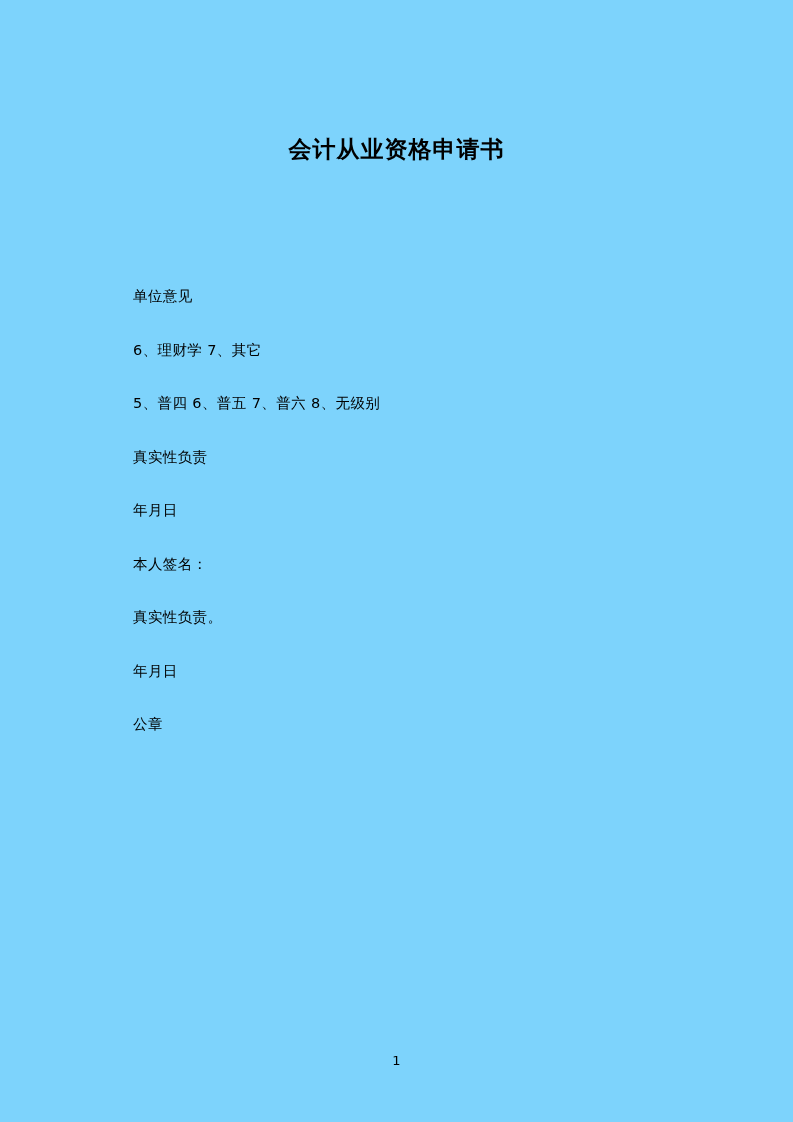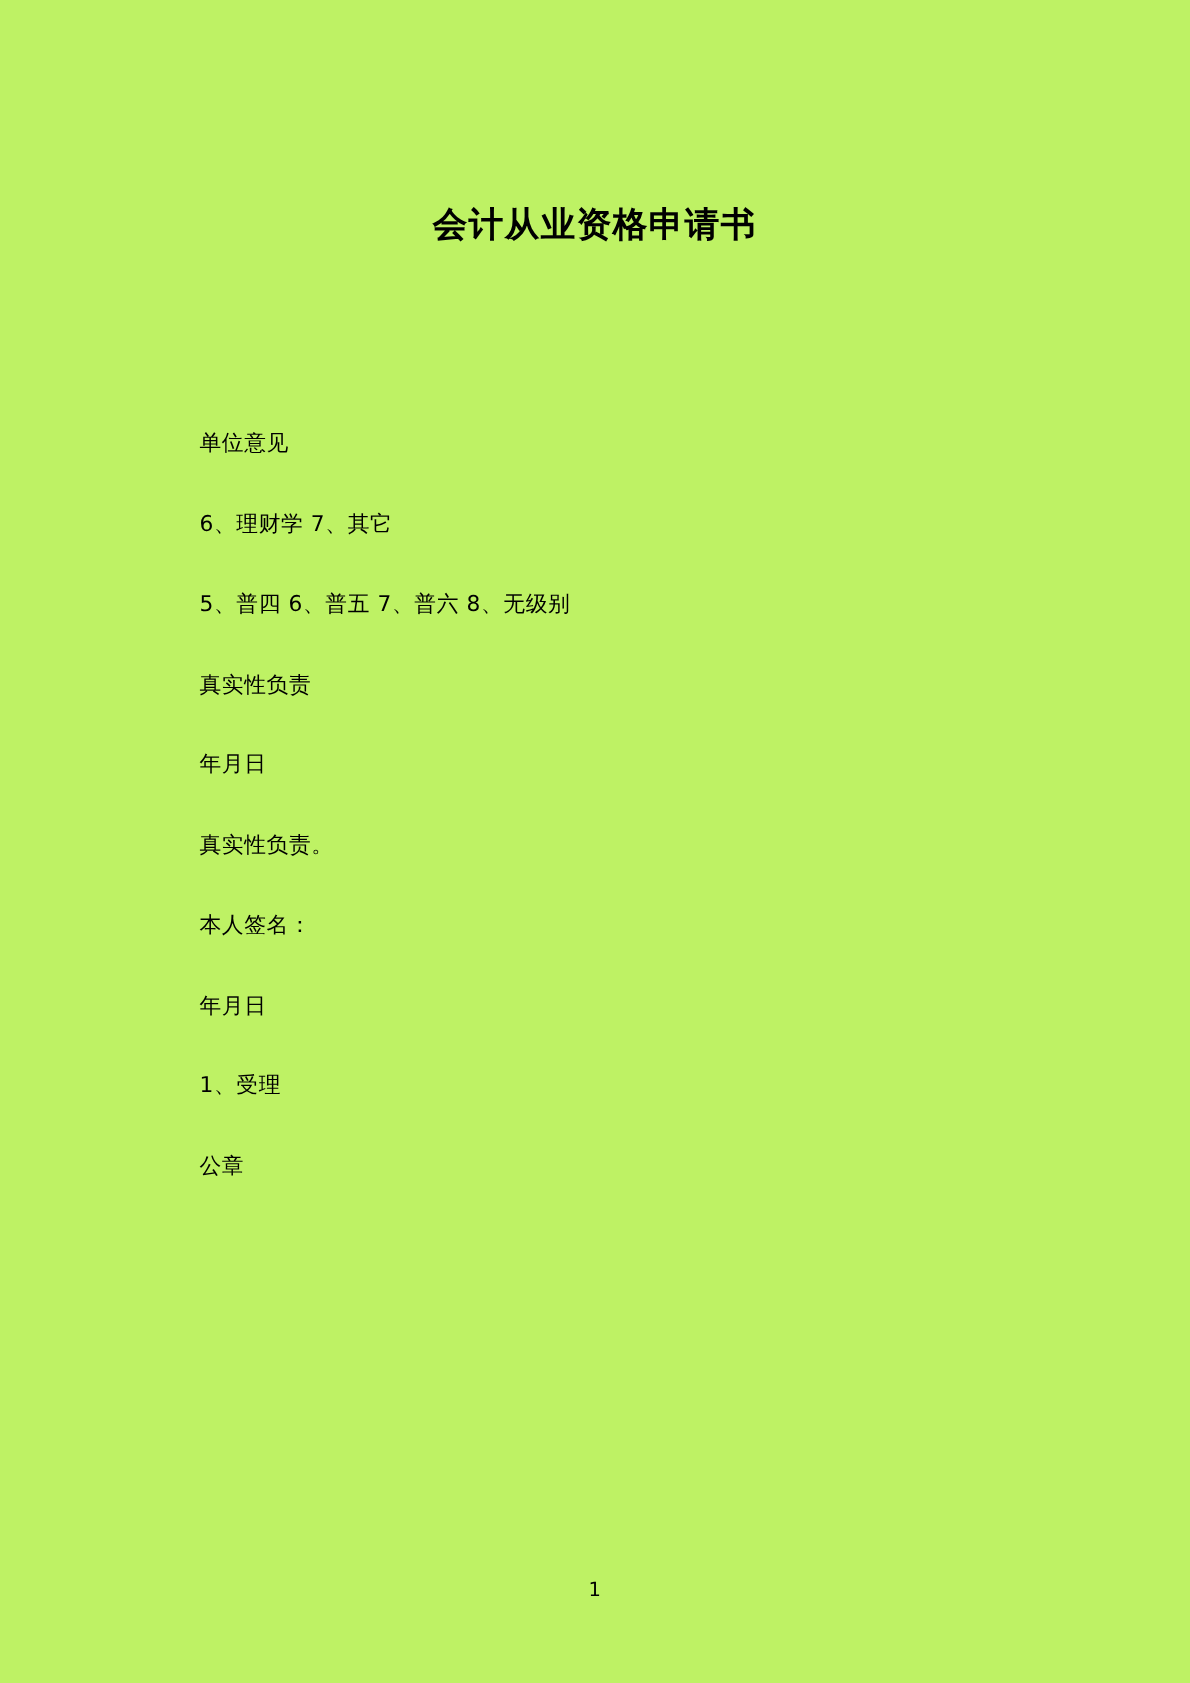--- a/index.html
+++ b/index.html
@@ -9,21 +9,21 @@
   }
   body {
     font-family: "DejaVu Sans", "Liberation Sans", sans-serif;
     color: #000000;
   }
   .page {
     position: relative;
     width: 793px;
     height: 1122px;
     margin: 0 auto;
-    background: #bef264;
+    background: #7dd3fc;
     overflow: hidden;
     box-sizing: border-box;
   }
   .doc-title {
     position: absolute;
     top: 134px;
     left: 0;
     width: 793px;
     text-align: center;
     font-size: 23px;
@@ -64,22 +64,21 @@
 <div class="page">
 
   <div class="doc-title">会计从业资格申请书</div>
 
   <div class="body-block">
     <p class="para">单位意见</p>
     <p class="para">6、理财学 7、其它</p>
     <p class="para">5、普四 6、普五 7、普六 8、无级别</p>
     <p class="para">真实性负责</p>
     <p class="para">年月日</p>
+    <p class="para">本人签名：</p>
     <p class="para">真实性负责。</p>
-    <p class="para">本人签名：</p>
     <p class="para">年月日</p>
-    <p class="para">1、受理</p>
     <p class="para">公章</p>
   </div>
 
   <div class="page-number">1</div>
 
 </div>
 
 </body></html>

